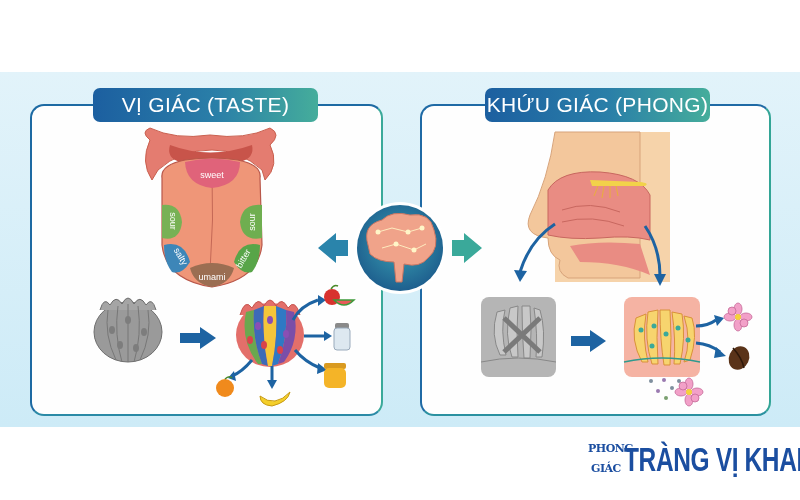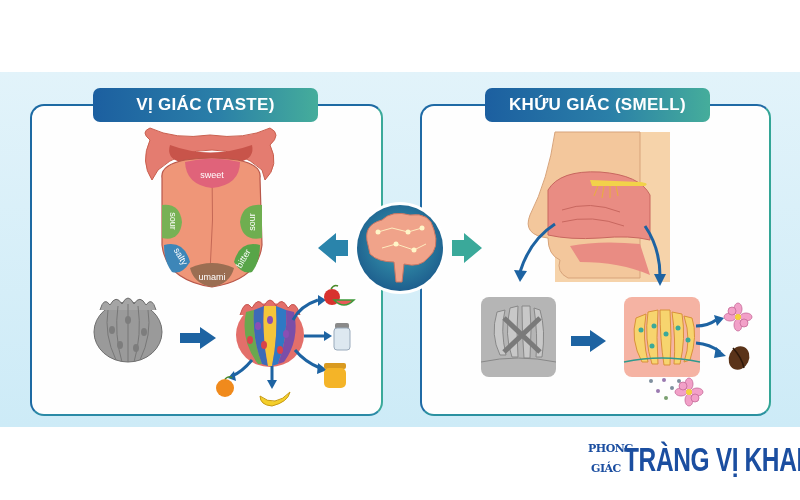--- a/index.html
+++ b/index.html
@@ -2,42 +2,42 @@
 <html><head>
 <meta charset="utf-8">
 <style>
   * { box-sizing: border-box; margin: 0; padding: 0; }
   html, body { width: 800px; height: 500px; background: #ffffff; overflow: hidden; font-family: "Liberation Sans", sans-serif; }
   .stage { position: relative; width: 800px; height: 500px; }
   .band { position: absolute; left: 0; top: 72px; width: 800px; height: 355px; background: linear-gradient(180deg, #e2f3fa 0%, #cdebf7 100%); }
   .panel { position: absolute; top: 104px; height: 312px; background: #fefefe; border-radius: 14px; border: 2px solid #1f6aa5; }
   .panel.left { left: 30px; width: 353px; border-color: #1d6aa3; border-right-color: #3aa99a; border-bottom-color: #2a8aa6; }
   .panel.right { left: 420px; width: 351px; border-color: #1f6aa5; border-right-color: #33a596; border-bottom-color: #2a91a0; }
-  .title-pill { position: absolute; top: 88px; height: 34px; border-radius: 7px; background: linear-gradient(90deg, #1c5fa0 0%, #2a7fa8 55%, #45ad9b 100%); color: #fff; font-size: 17px; font-weight: 700; display: flex; align-items: center; justify-content: center; letter-spacing: 0.3px; }
+  .title-pill { position: absolute; top: 88px; height: 34px; border-radius: 7px; background: linear-gradient(90deg, #1c5fa0 0%, #2a7fa8 55%, #45ad9b 100%); color: #fff; font-size: 21px; font-weight: 400; display: flex; align-items: center; justify-content: center; letter-spacing: 0.3px; }
   .title-pill.left { left: 93px; width: 225px; }
   .title-pill.right { left: 485px; width: 225px; }
   svg.art { position: absolute; left: 0; top: 0; }
   .brand { position: absolute; left: 588px; top: 436px; width: 200px; height: 56px; }
   .brand-small { position: absolute; left: 0; font-family: "DejaVu Serif", serif; font-weight: 700; font-size: 11px; color: #1b4ea0; letter-spacing: -0.5px; }
   .brand-small.l1 { top: 6px; }
   .brand-small.l2 { top: 26px; left: 3px; }
   .brand-big { position: absolute; left: 36px; top: 4px; font-family: "Liberation Sans", sans-serif; font-weight: 700; font-size: 34px; color: #1b4ea0; transform: scaleX(0.72); transform-origin: left top; letter-spacing: -0.5px; white-space: nowrap; }
   .label-txt { font-family: "Liberation Sans", sans-serif; fill: #ffffff; font-size: 9px; }
 </style>
 </head>
 <body>
 
 <div class="stage">
   <div class="band"></div>
 
   <div class="panel left"></div>
   <div class="panel right"></div>
 
   <div class="title-pill left">VỊ GIÁC (TASTE)</div>
-  <div class="title-pill right">KHỨU GIÁC (SMELL)</div>
+  <div class="title-pill right">KHỨU GIÁC (PHONG)</div>
 
   <svg class="art" width="800" height="500" viewBox="0 0 800 500">
     <defs>
       <radialGradient id="brainBg" cx="50%" cy="45%" r="55%">
         <stop offset="0%" stop-color="#3aa3b4"></stop>
         <stop offset="100%" stop-color="#1e5f8e"></stop>
       </radialGradient>
       <linearGradient id="arrowTeal" x1="0" x2="1">
         <stop offset="0%" stop-color="#2b8fae"></stop>
         <stop offset="100%" stop-color="#3aa99a"></stop>

